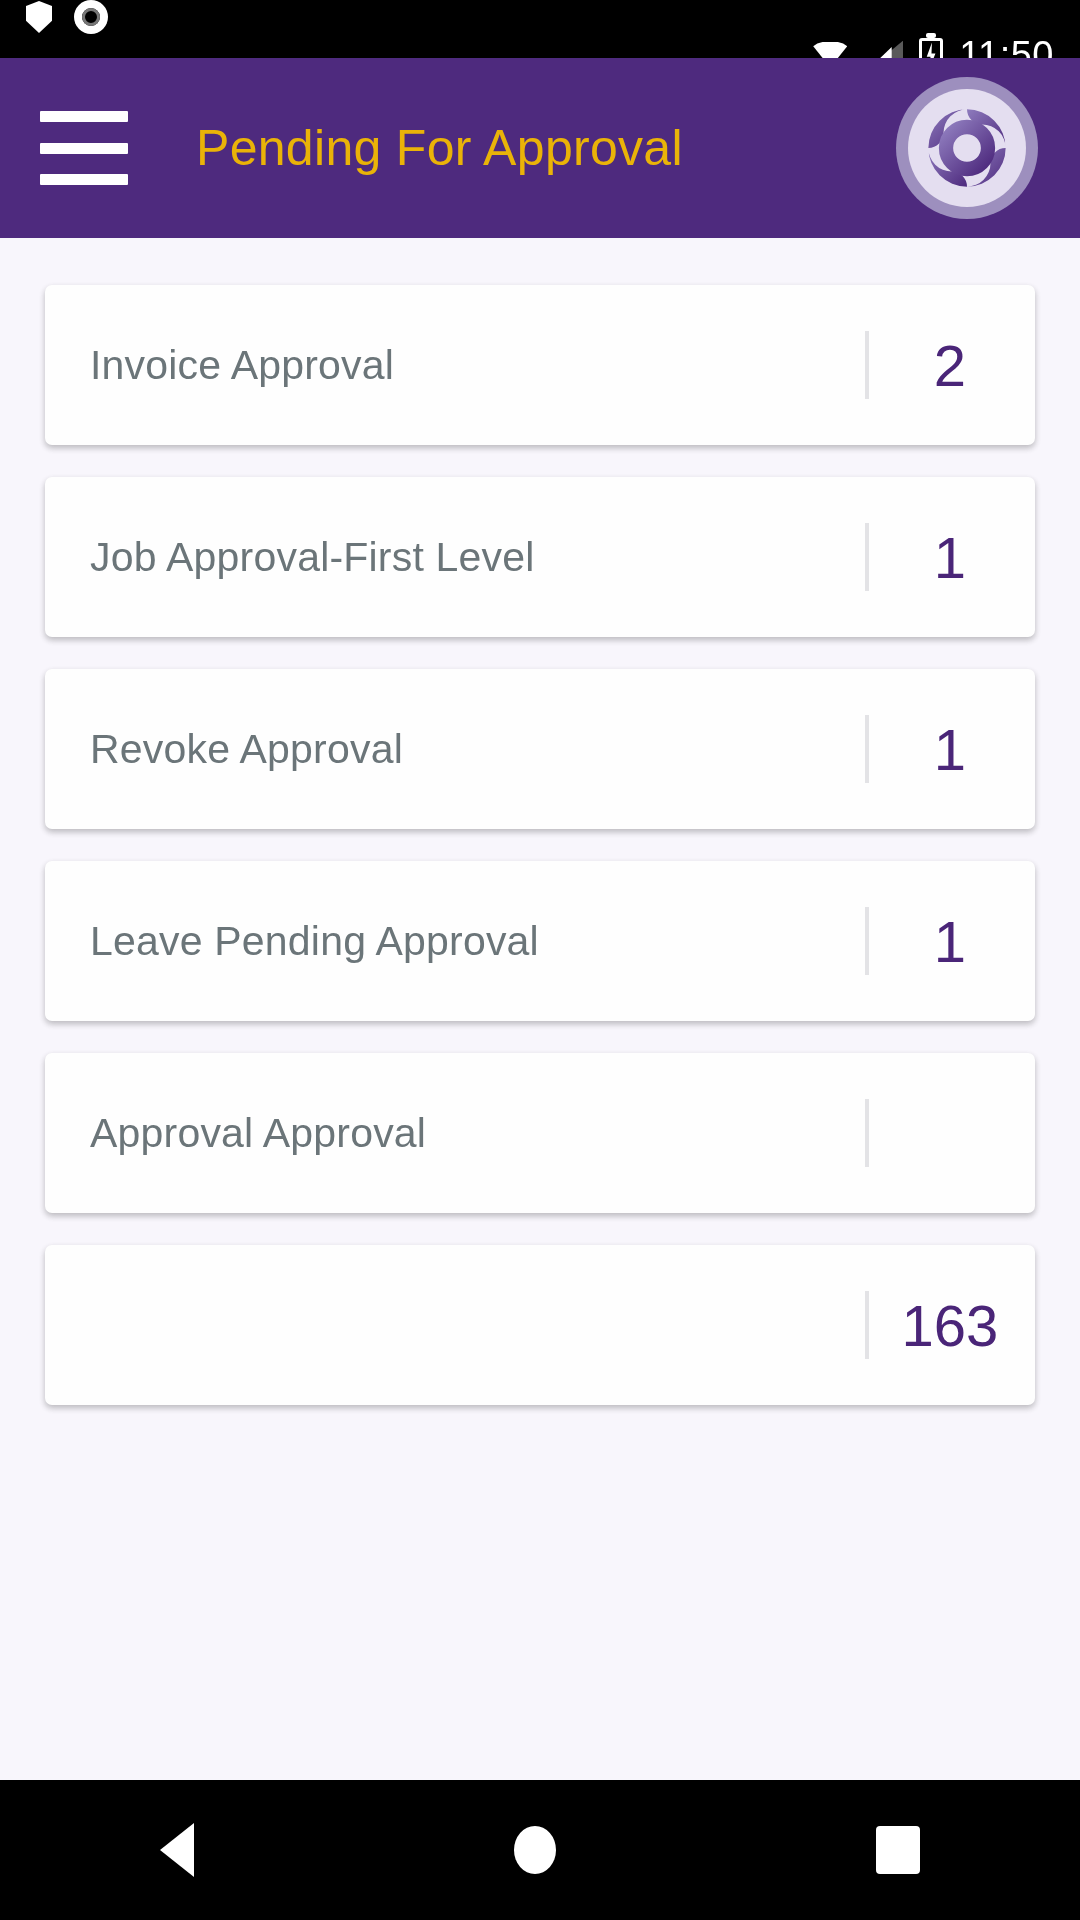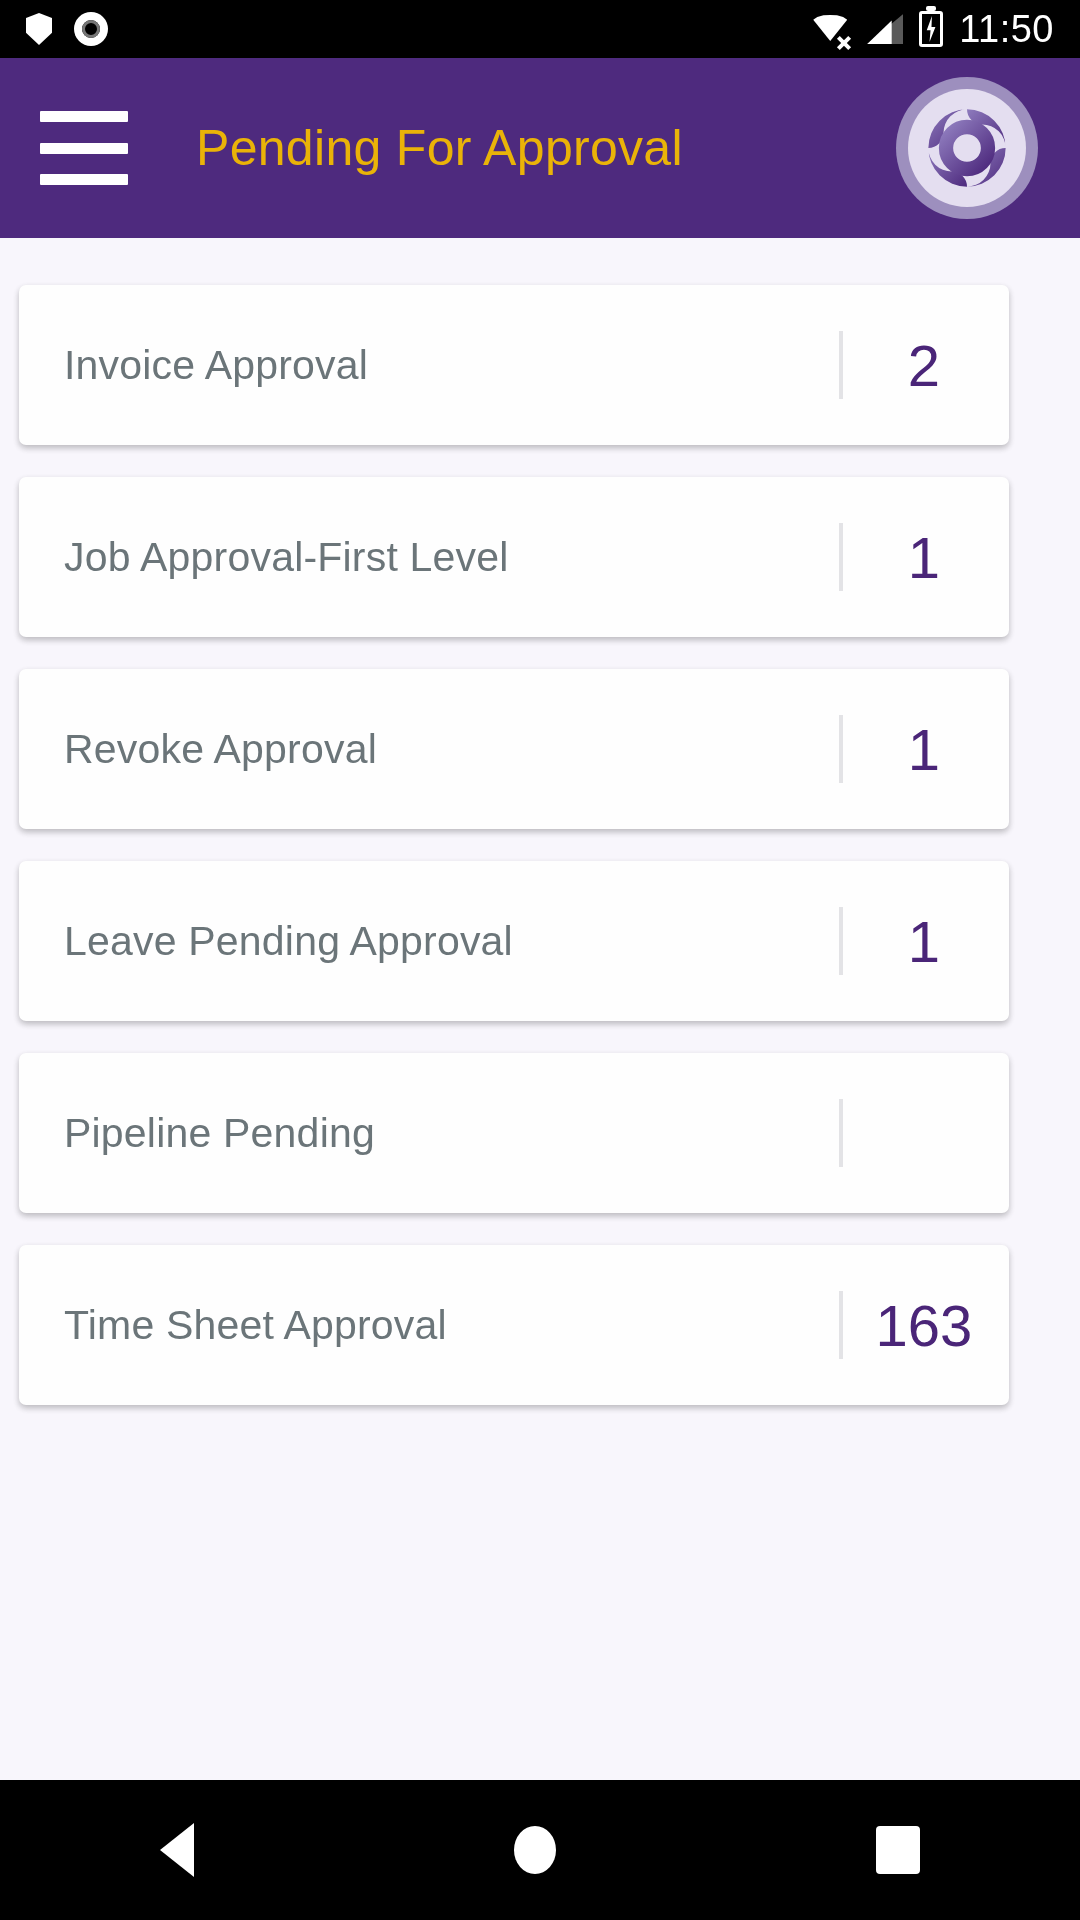--- a/index.html
+++ b/index.html
@@ -8,21 +8,21 @@
     background:#000;
     font-family:"Liberation Sans", sans-serif;
     overflow:hidden;
   }
 
   
   .status-bar{
     position:absolute; top:0; left:0;
     width:1080px; height:58px;
     background:#000;
-    display:flex; align-items:center;
+    display:flex; flex-direction:column;
   }
   .status-left{ display:flex; align-items:center; gap:22px; margin-left:26px; }
   .status-right{ display:flex; align-items:center; gap:16px; margin-left:auto; margin-right:26px; }
 
   .icon-shield{ width:26px; height:32px; background:#fff;
     clip-path:polygon(50% 0,100% 16%,100% 62%,50% 100%,0 62%,0 16%); }
   .icon-record{ width:34px; height:34px; border-radius:50%; background:#fff;
     display:flex; align-items:center; justify-content:center; }
   .icon-record::after{ content:""; width:18px; height:18px; border-radius:50%;
     background:#000; box-shadow:inset 0 0 0 3px #777; }
@@ -74,21 +74,21 @@
     width:118px; height:118px; border-radius:50%; background:#E4DEF0;
     display:flex; align-items:center; justify-content:center;
   }
   .brand-logo svg{ width:84px; height:84px; display:block; }
 
   
   .content{
     position:absolute; top:238px; left:0;
     width:1080px; height:1542px;
     background:#F8F6FC;
-    padding:47px 45px 0 19px;
+    padding:47px 45px 0 45px;
   }
   .card{
     position:relative;
     width:990px; height:160px;
     background:#FEFEFE;
     border-radius:7px;
     box-shadow:0 3px 6px rgba(0,0,0,0.16), 0 3px 6px rgba(0,0,0,0.10);
     display:flex; align-items:center;
     margin-bottom:32px;
   }
@@ -187,26 +187,25 @@
     <div class="card-count">1</div>
   </div>
 
   <div class="card">
     <div class="card-label">Leave Pending Approval</div>
     <div class="card-divider"></div>
     <div class="card-count">1</div>
   </div>
 
   <div class="card">
-    <div class="card-label">Pipeline Pending</div>
-    <div class="card-divider"></div>
-  </div>
-
-  <div class="card">
-    <div class="card-label">Time Sheet Approval</div>
+    <div class="card-label">Approval Approval</div>
+    <div class="card-divider"></div>
+  </div>
+
+  <div class="card">
     <div class="card-divider"></div>
     <div class="card-count">163</div>
   </div>
 
 </div>
 
 <div class="nav-bar">
   <div class="nav-back"></div>
   <div class="nav-home"></div>
   <div class="nav-recents"></div>

